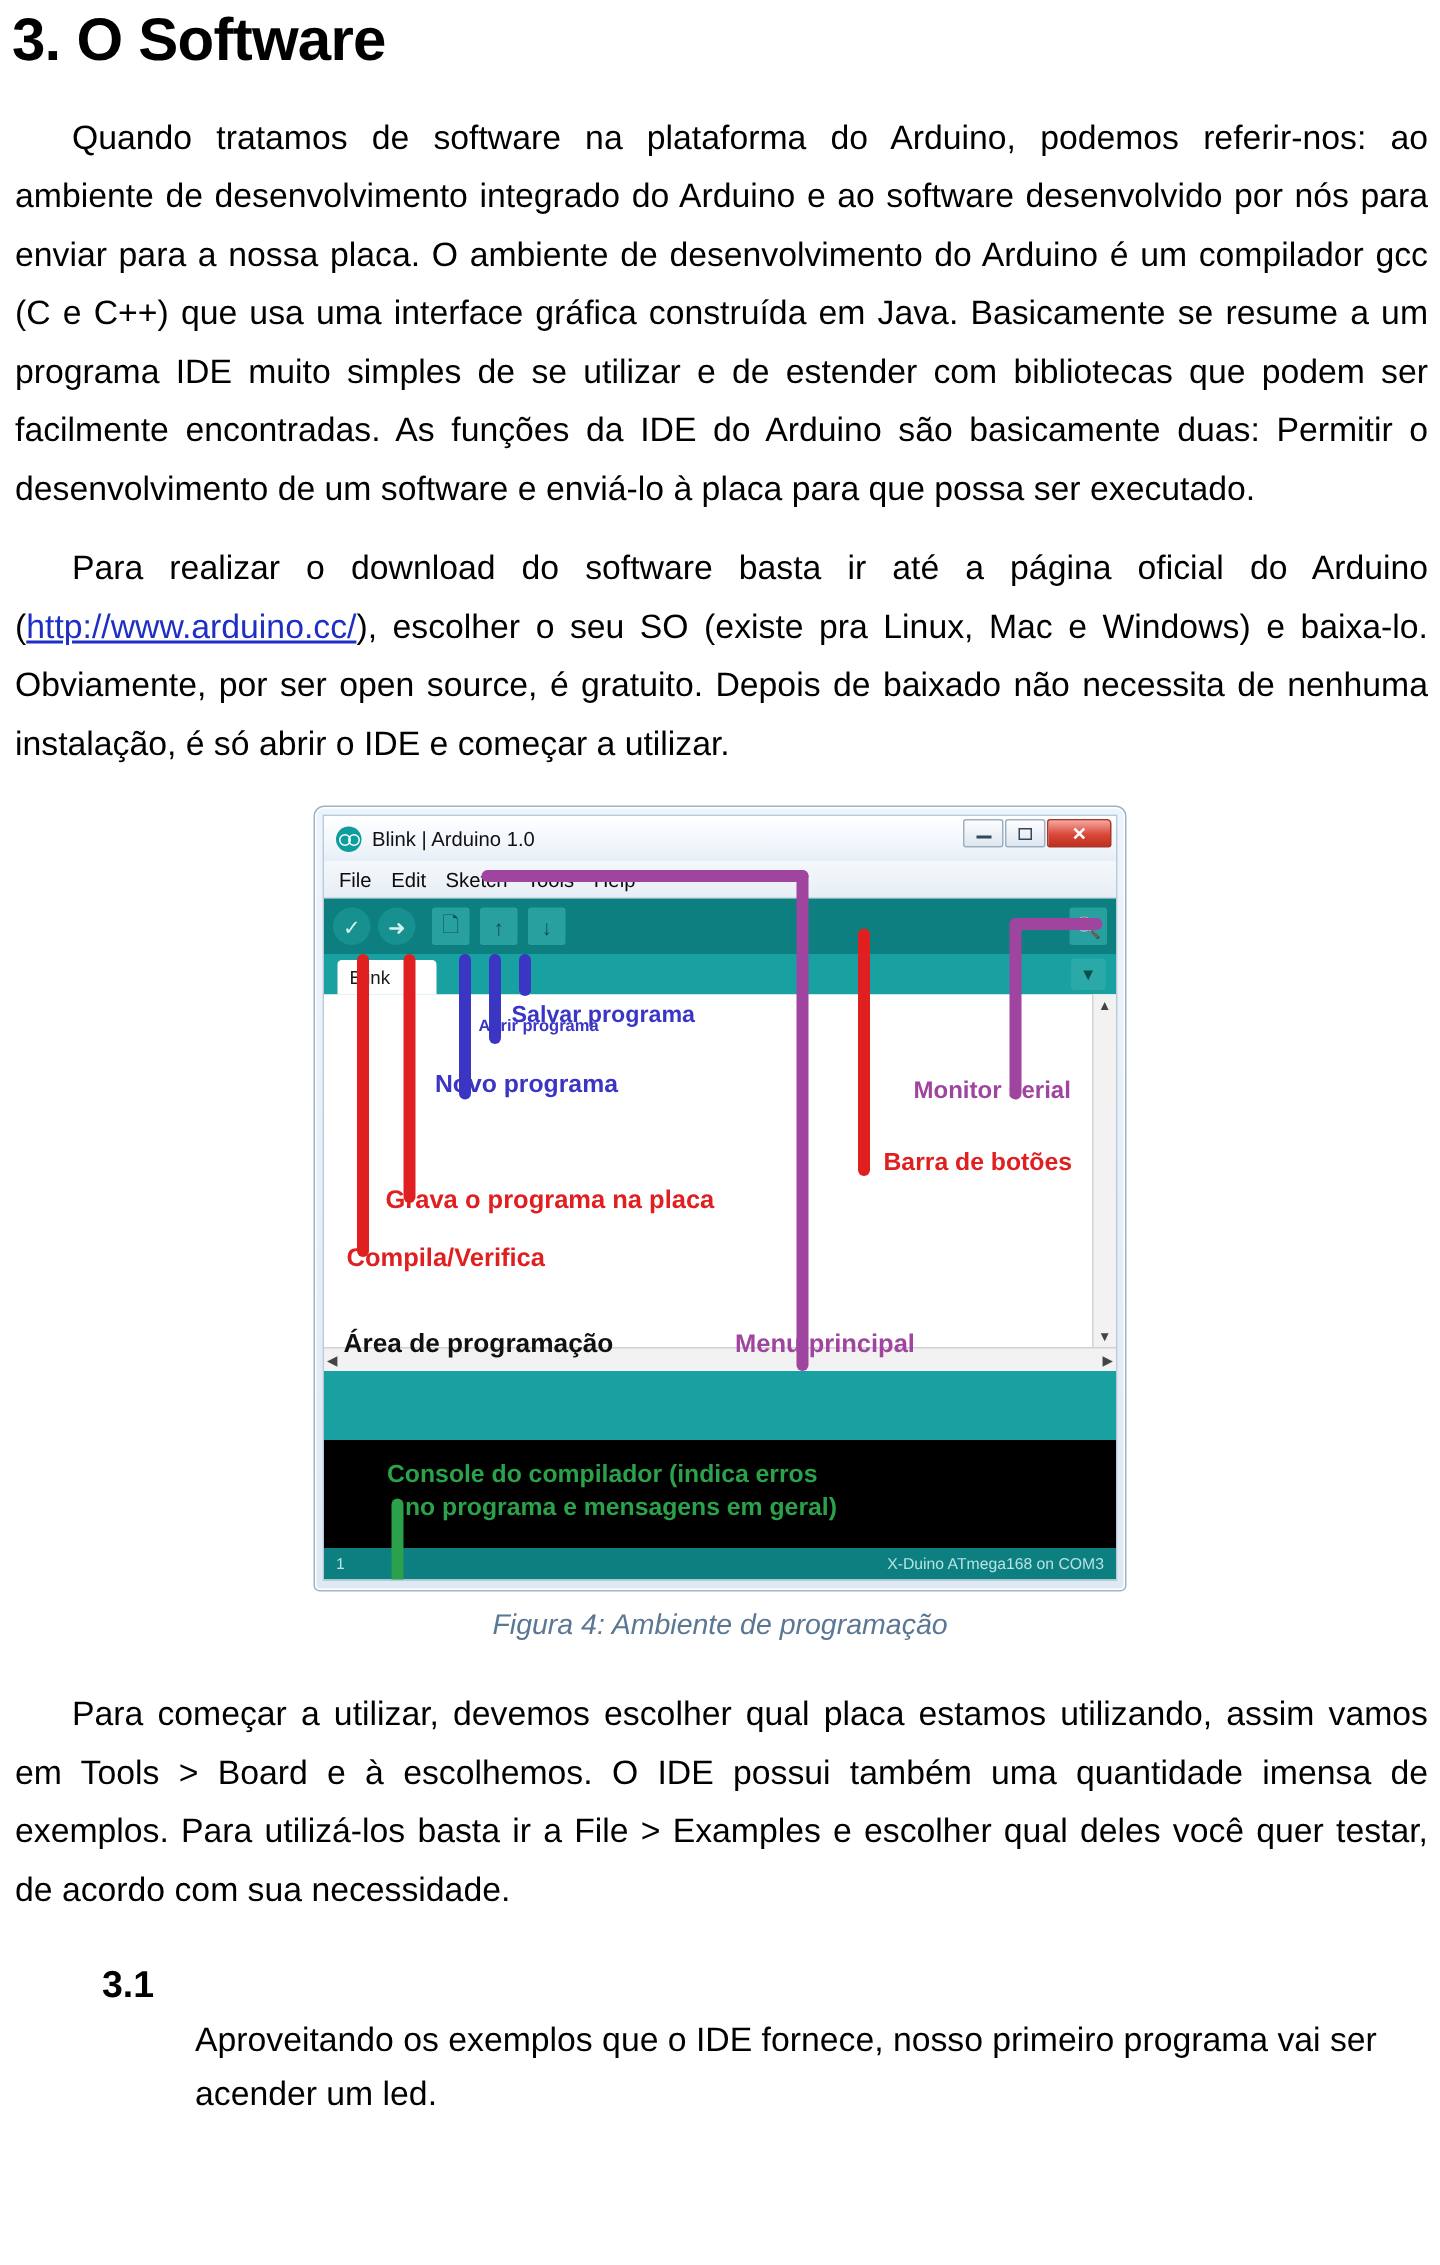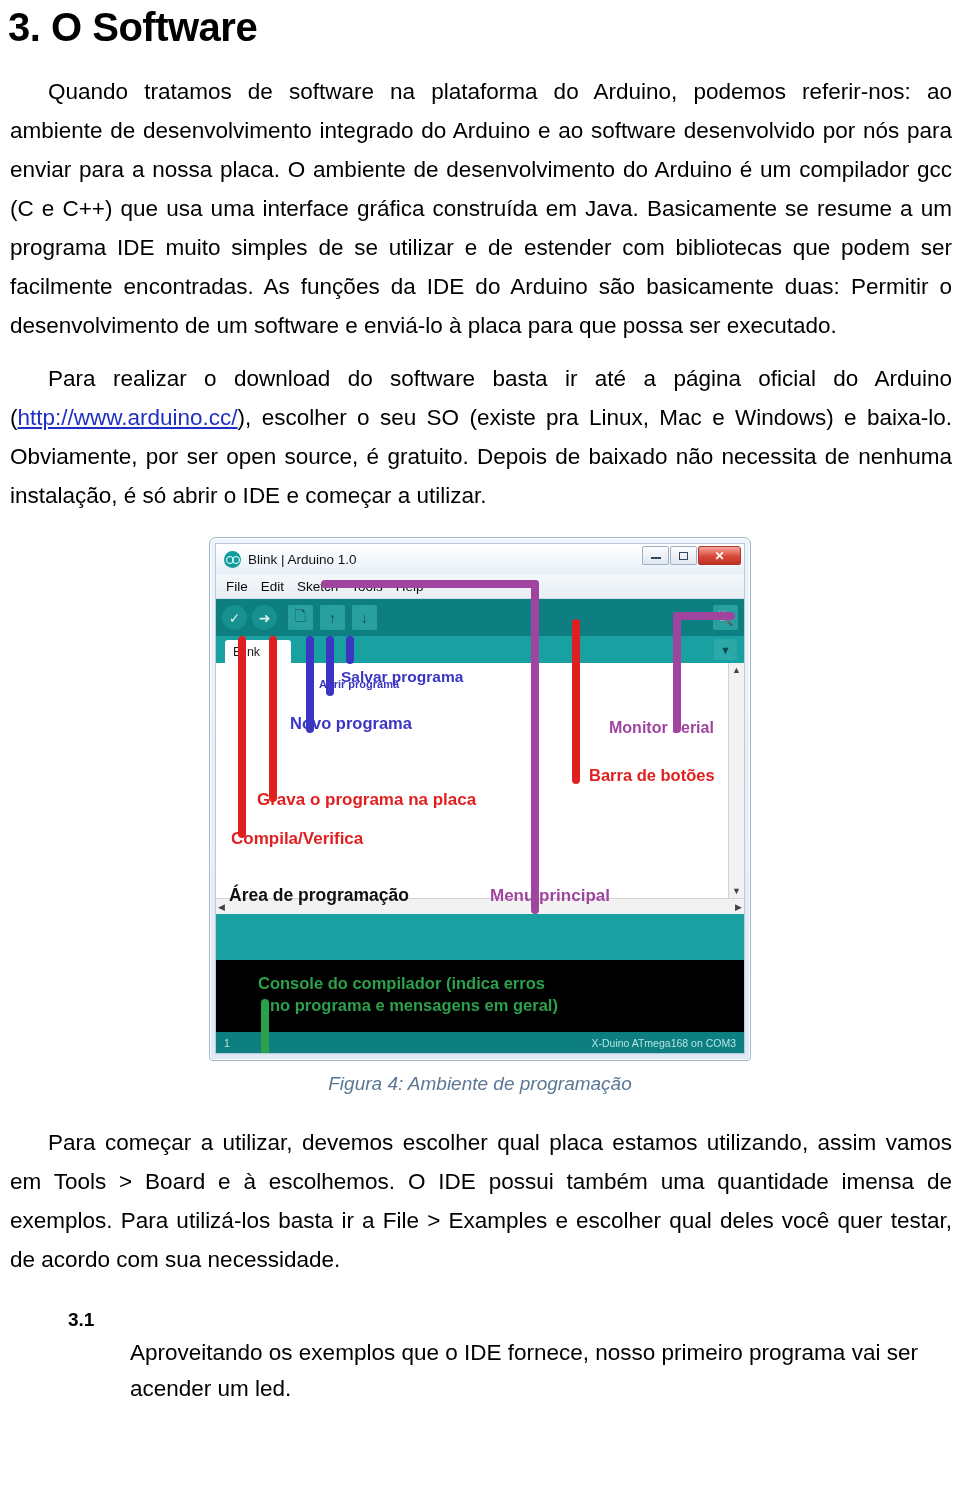--- a/index.html
+++ b/index.html
@@ -54,21 +54,21 @@
     color: #5a7794;
     margin-top: 12px;
   }
 
   .h2-row {
     display: flex;
     margin: 0 0 0 68px;
     align-items: baseline;
   }
   .h2-num {
-    font-size: 19px;
+    font-size: 25px;
     font-weight: bold;
     width: 62px;
     flex: 0 0 62px;
   }
   .h2-title {
     font-size: 25px;
     font-weight: bold;
   }
   .sub-para {
     font-size: 22.5px;

